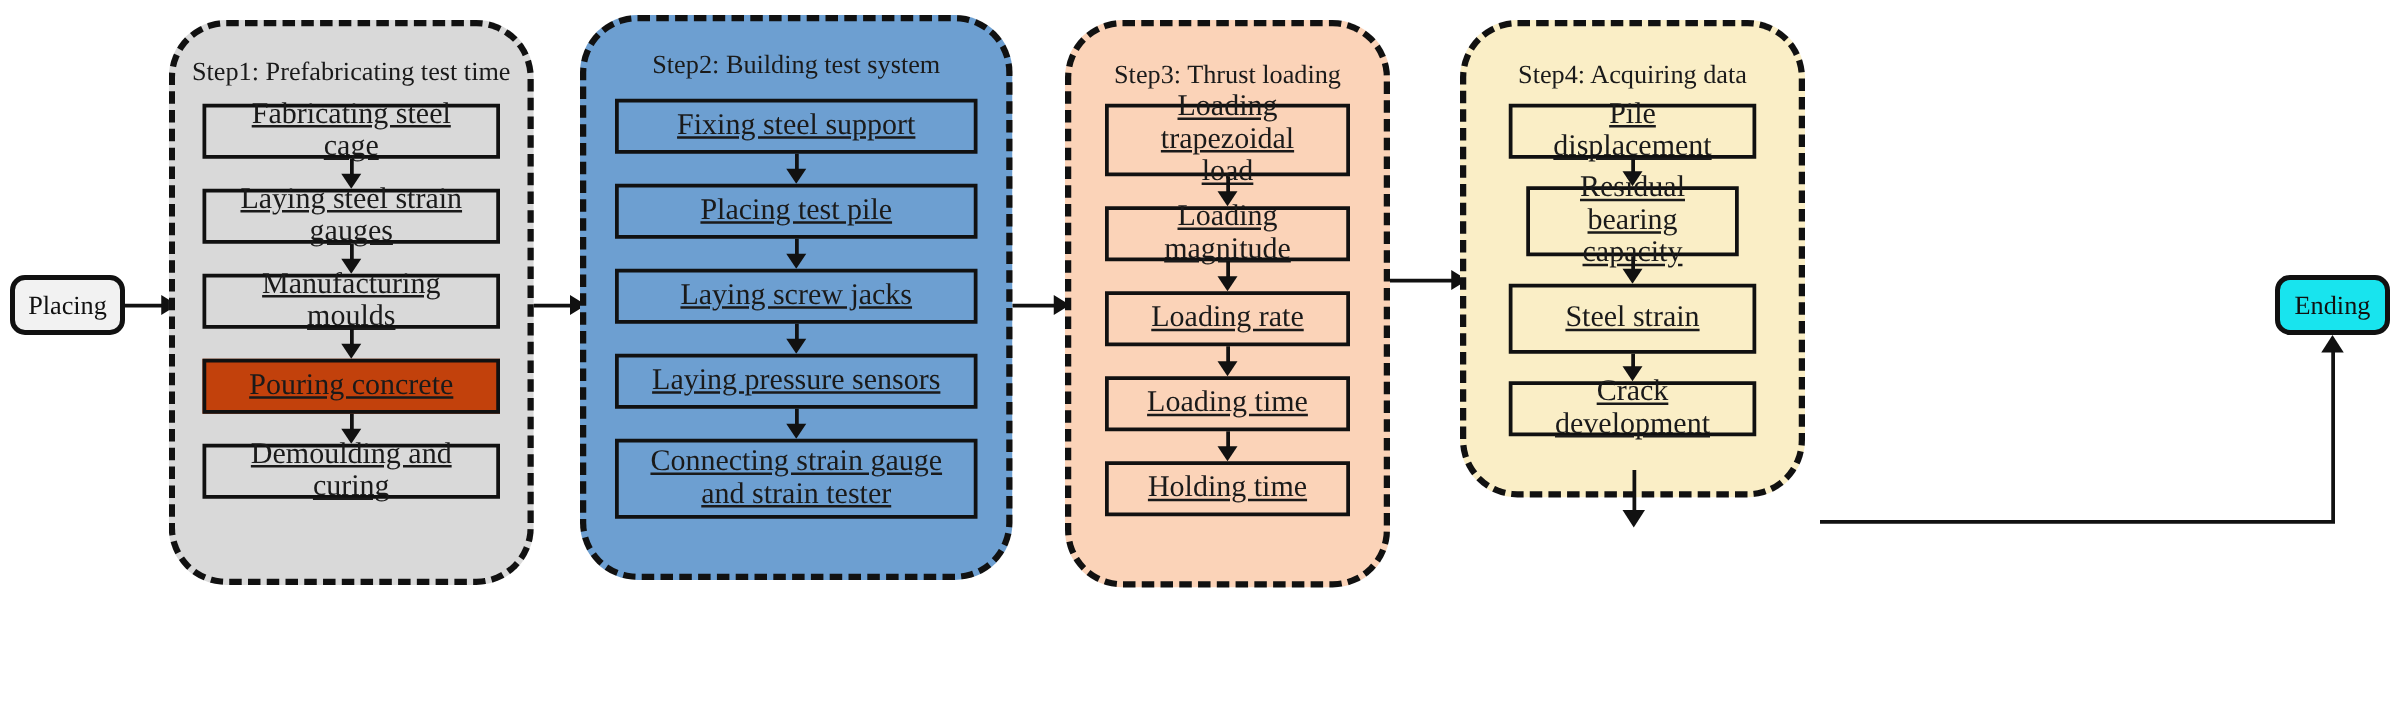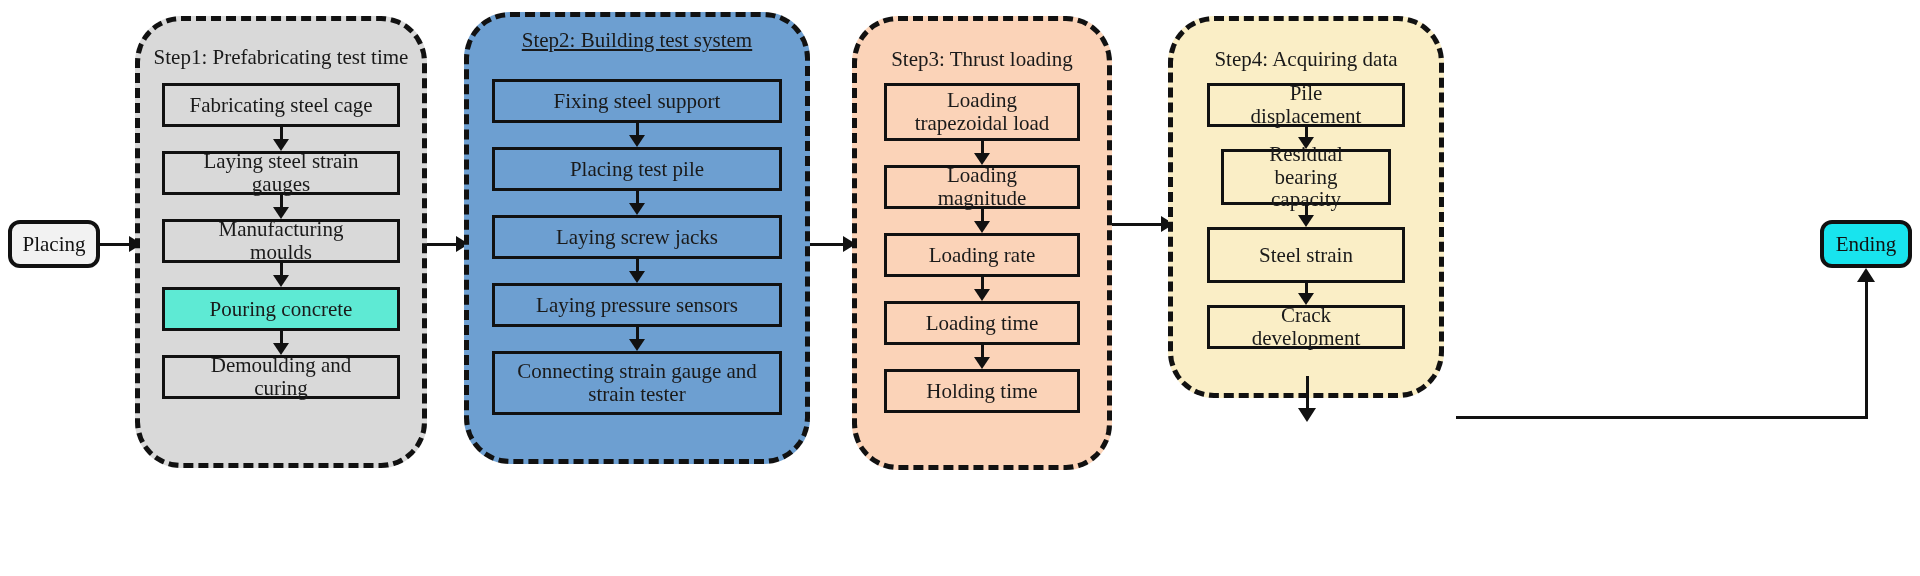--- a/index.html
+++ b/index.html
@@ -31,24 +31,25 @@
   }
 
   
   .node{
     box-sizing:border-box;
     border:3px solid #111111;
     display:flex;
     align-items:center;
     justify-content:center;
     text-align:center;
-    font-size:21px;
+    font-size:24px;
     color:#1a1a1a;
     line-height:1.08;
     padding:2px 22px;
+    text-decoration:underline;
   }
 
   
   .vconn{
     width:20px;
     display:flex;
     flex-direction:column;
     align-items:center;
     justify-content:flex-start;
   }
@@ -139,36 +140,36 @@
       <div class="node" style="width:238px;height:44px;background:#d9d9d9;">Laying steel strain gauges</div>
       <div class="vconn" style="height:24px;">
         <div class="shaft"></div>
         <div class="head"></div>
       </div>
       <div class="node" style="width:238px;height:44px;background:#d9d9d9;">Manufacturing moulds</div>
       <div class="vconn" style="height:24px;">
         <div class="shaft"></div>
         <div class="head"></div>
       </div>
-      <div class="node" style="width:238px;height:44px;background:#5eead4;">Pouring concrete</div>
+      <div class="node" style="width:238px;height:44px;background:#c2410c;">Pouring concrete</div>
       <div class="vconn" style="height:24px;">
         <div class="shaft"></div>
         <div class="head"></div>
       </div>
       <div class="node" style="width:238px;height:44px;background:#d9d9d9;">Demoulding and curing</div>
     </div>
   </div>
 
   <div class="harrow" style="left:427px;top:236px;width:42px;">
     <div class="shaft"></div>
     <div class="head"></div>
   </div>
 
   <div class="panel" style="left:464px;top:12px;width:346px;height:452px;background:#6d9fd1;">
-    <div class="panel-title" style="top:13px;text-decoration:underline;">Step2: Building test system</div>
+    <div class="panel-title" style="top:24px;">Step2: Building test system</div>
 
     <div class="stack" style="top:62px;">
       <div class="node" style="width:290px;height:44px;background:#6d9fd1;">Fixing steel support</div>
       <div class="vconn" style="height:24px;">
         <div class="shaft"></div>
         <div class="head"></div>
       </div>
       <div class="node" style="width:290px;height:44px;background:#6d9fd1;">Placing test pile</div>
       <div class="vconn" style="height:24px;">
         <div class="shaft"></div>

